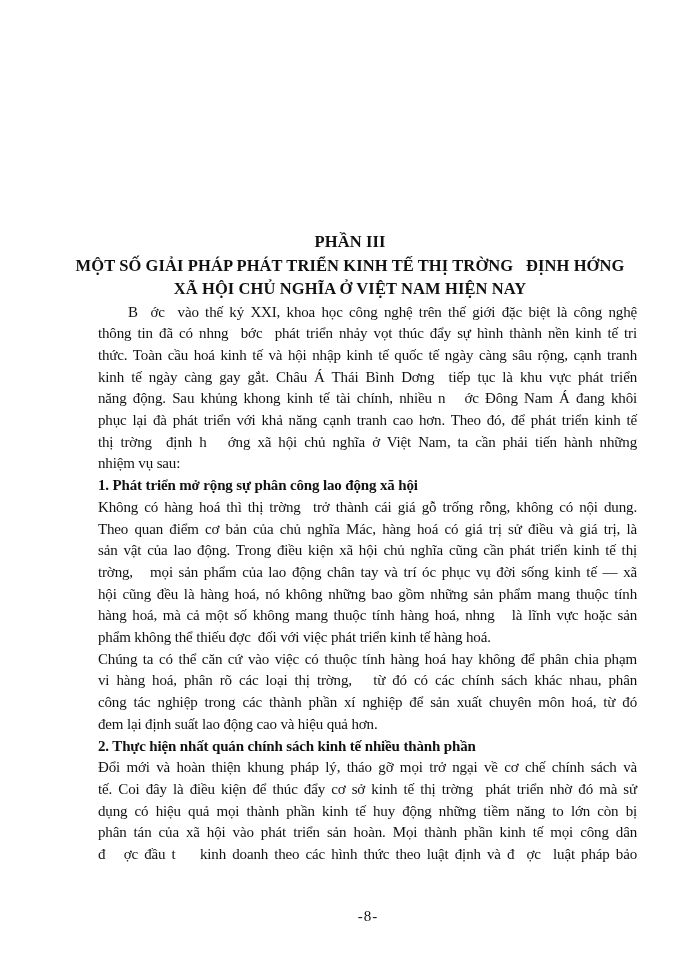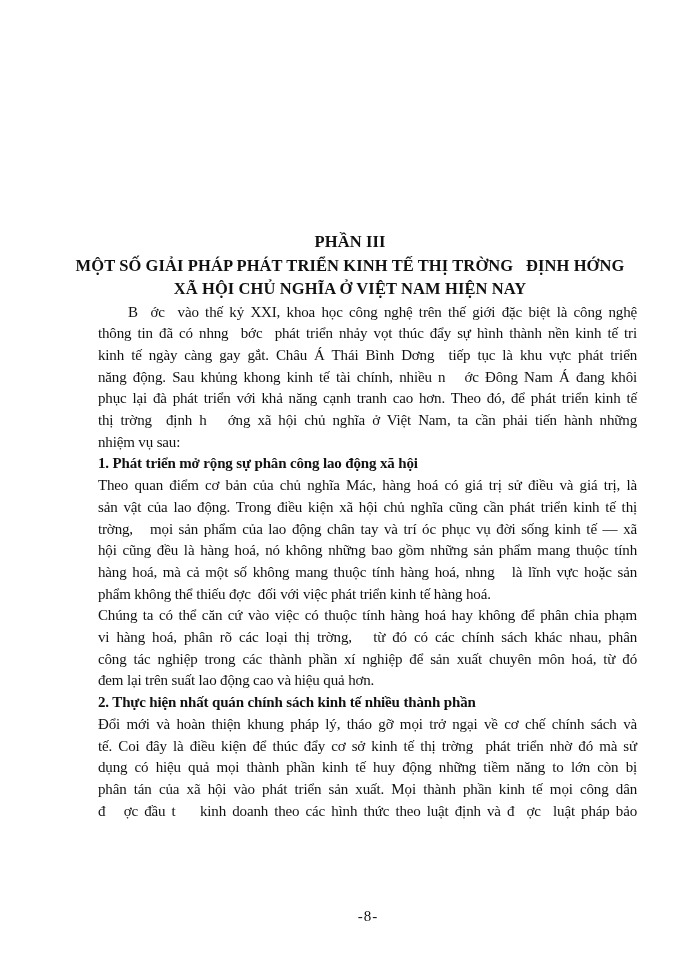--- a/index.html
+++ b/index.html
@@ -55,51 +55,53 @@
 
     <div class="title-block">
       <div class="tline">PHẦN III</div>
       <div class="tline">MỘT SỐ GIẢI PHÁP PHÁT TRIỂN KINH TẾ THỊ TRỜNG&nbsp;&nbsp;&nbsp;ĐỊNH HỚNG</div>
       <div class="tline">XÃ HỘI CHỦ NGHĨA Ở VIỆT NAM HIỆN NAY</div>
     </div>
 
     <div>
       <div class="line j ind">B&nbsp;&nbsp;ớc&nbsp;&nbsp;vào thế kỷ XXI, khoa học công nghệ trên thế giới đặc biệt là công nghệ</div>
       <div class="line j">thông tin đã có nhng&nbsp;&nbsp;bớc&nbsp;&nbsp;phát triển nhảy vọt thúc đẩy sự hình thành nền kinh tế tri</div>
+      <div class="line j">thức. Toàn cầu hoá kinh tế và hội nhập kinh tế quốc tế ngày càng sâu rộng, cạnh tranh</div>
       <div class="line j">kinh tế ngày càng gay gắt. Châu Á Thái Bình Dơng&nbsp;&nbsp;tiếp tục là khu vực phát triển</div>
       <div class="line j">năng động. Sau khủng khong kinh tế tài chính, nhiều n&nbsp;&nbsp;&nbsp;ớc Đông Nam Á đang khôi</div>
       <div class="line j">phục lại đà phát triển với khả năng cạnh tranh cao hơn. Theo đó, để phát triển kinh tế</div>
       <div class="line j">thị trờng&nbsp;&nbsp;định h&nbsp;&nbsp;&nbsp;ớng xã hội chủ nghĩa ở Việt Nam, ta cần phải tiến hành những</div>
       <div class="line l">nhiệm vụ sau:</div>
     </div>
 
     <div class="line l b">1. Phát triển mở rộng sự phân công lao động xã hội</div>
 
     <div>
+      <div class="line j">Không có hàng hoá thì thị trờng&nbsp;&nbsp;trở thành cái giá gỗ trống rỗng, không có nội dung.</div>
       <div class="line j">Theo quan điểm cơ bản của chủ nghĩa Mác, hàng hoá có giá trị sử điều và giá trị, là</div>
       <div class="line j">sản vật của lao động. Trong điều kiện xã hội chủ nghĩa cũng cần phát triển kinh tế thị</div>
       <div class="line j">trờng,&nbsp;&nbsp;&nbsp;mọi sản phẩm của lao động chân tay và trí óc phục vụ đời sống kinh tế — xã</div>
       <div class="line j">hội cũng đều là hàng hoá, nó không những bao gồm những sản phẩm mang thuộc tính</div>
       <div class="line j">hàng hoá, mà cả một số không mang thuộc tính hàng hoá, nhng&nbsp;&nbsp;&nbsp;là lĩnh vực hoặc sản</div>
       <div class="line l">phẩm không thể thiếu đợc&nbsp;&nbsp;đối với việc phát triển kinh tế hàng hoá.</div>
     </div>
 
     <div>
       <div class="line j">Chúng ta có thể căn cứ vào việc có thuộc tính hàng hoá hay không để phân chia phạm</div>
       <div class="line j">vi hàng hoá, phân rõ các loại thị trờng,&nbsp;&nbsp;&nbsp;từ đó có các chính sách khác nhau, phân</div>
       <div class="line j">công tác nghiệp trong các thành phần xí nghiệp để sản xuất chuyên môn hoá, từ đó</div>
-      <div class="line l">đem lại trên suất lao động cao và hiệu quả hơn.</div>
+      <div class="line l">đem lại định suất lao động cao và hiệu quả hơn.</div>
     </div>
 
     <div class="line l b">2. Thực hiện nhất quán chính sách kinh tế nhiều thành phần</div>
 
     <div>
       <div class="line j">Đổi mới và hoàn thiện khung pháp lý, tháo gỡ mọi trở ngại về cơ chế chính sách và</div>
       <div class="line j">tế. Coi đây là điều kiện để thúc đẩy cơ sở kinh tế thị trờng&nbsp;&nbsp;phát triển nhờ đó mà sử</div>
       <div class="line j">dụng có hiệu quả mọi thành phần kinh tế huy động những tiềm năng to lớn còn bị</div>
-      <div class="line j">phân tán của xã hội vào phát triển sản xuất. Mọi thành phần kinh tế mọi công dân</div>
+      <div class="line j">phân tán của xã hội vào phát triển sản hoàn. Mọi thành phần kinh tế mọi công dân</div>
       <div class="line j">đ&nbsp;&nbsp;&nbsp;ợc đầu t&nbsp;&nbsp;&nbsp;&nbsp;kinh doanh theo các hình thức theo luật định và đ&nbsp;&nbsp;ợc&nbsp;&nbsp;luật pháp bảo</div>
     </div>
 
   </div>
 
   <div class="page-number">-8-</div>
 </div>
 
 </body></html>

